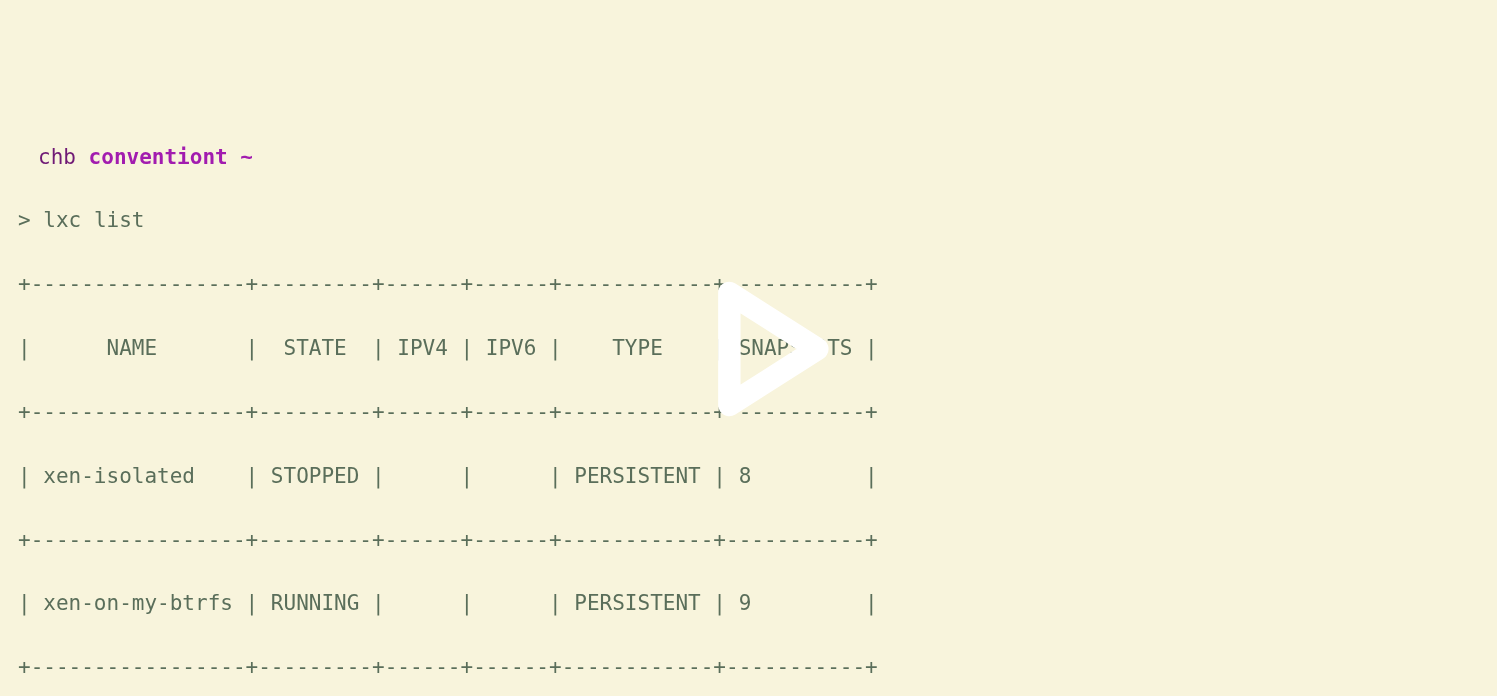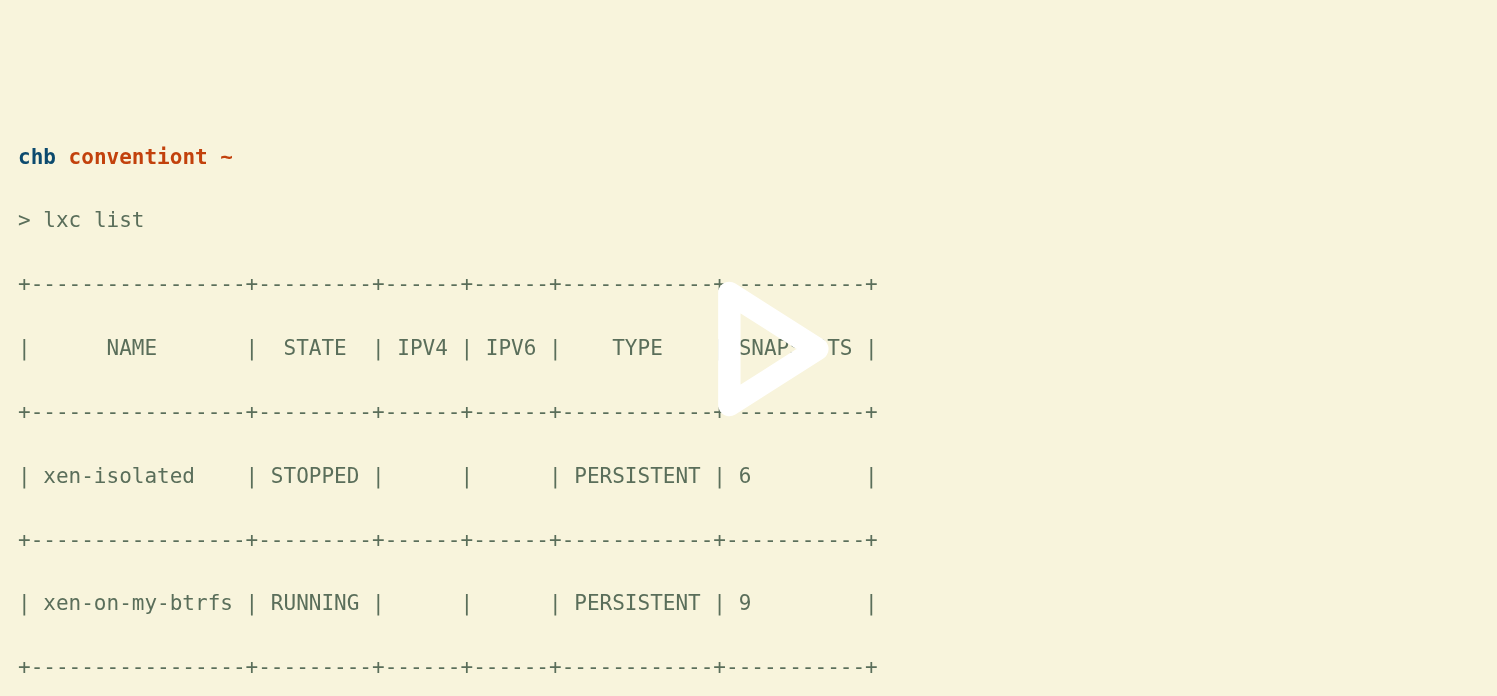--- a/index.html
+++ b/index.html
@@ -14,25 +14,26 @@
       line-height: 1.52;
       color: #5a6e5a;
       padding: 14px 18px;
       white-space: pre;
       position: relative;
       width: 1497px;
       height: 696px;
       overflow: hidden;
     }
     .dim {
-      color: #0c4a6e;
-      font-weight: bold;
+      color: #701a75;
+      font-weight: normal;
+      margin-left: 20px;
     }
     .bold {
-      color: #c2410c;
+      color: #a21caf;
       font-weight: bold;
     }
     .normal {
       color: #5a6e5a;
     }
     .play-overlay {
       position: absolute;
       top: 50%;
       left: 50%;
       transform: translate(-50%, -55%);
@@ -50,21 +51,21 @@
 </head>
 <body>
 
 
 
 <span class="line"><span class="dim">chb</span> <span class="bold">conventiont</span> <span class="bold">~</span></span>
 <span class="line"><span class="normal">&gt;</span> <span class="normal">lxc list</span></span>
 <span class="line normal">+-----------------+---------+------+------+------------+-----------+</span>
 <span class="line normal">|      NAME       |  STATE  | IPV4 | IPV6 |    TYPE    | SNAPSHOTS |</span>
 <span class="line normal">+-----------------+---------+------+------+------------+-----------+</span>
-<span class="line normal">| xen-isolated    | STOPPED |      |      | PERSISTENT | 6         |</span>
+<span class="line normal">| xen-isolated    | STOPPED |      |      | PERSISTENT | 8         |</span>
 <span class="line normal">+-----------------+---------+------+------+------------+-----------+</span>
 <span class="line normal">| xen-on-my-btrfs | RUNNING |      |      | PERSISTENT | 9         |</span>
 <span class="line normal">+-----------------+---------+------+------+------------+-----------+</span>
 
 
 
 
 
 
 

